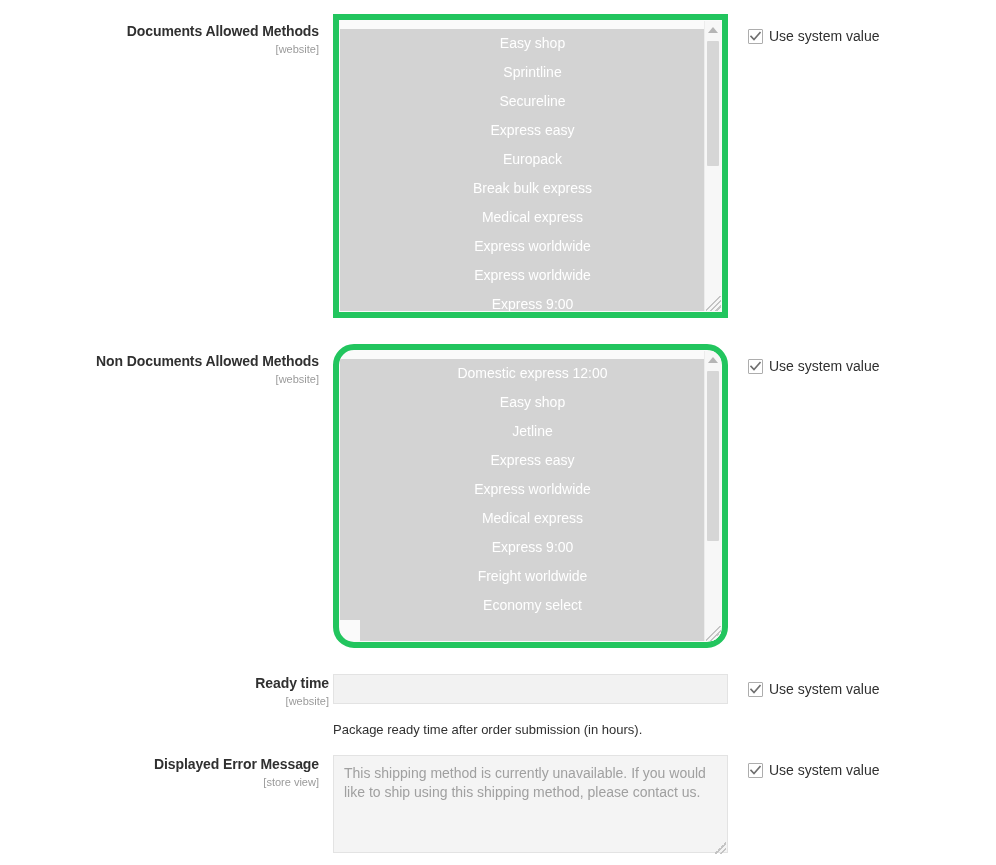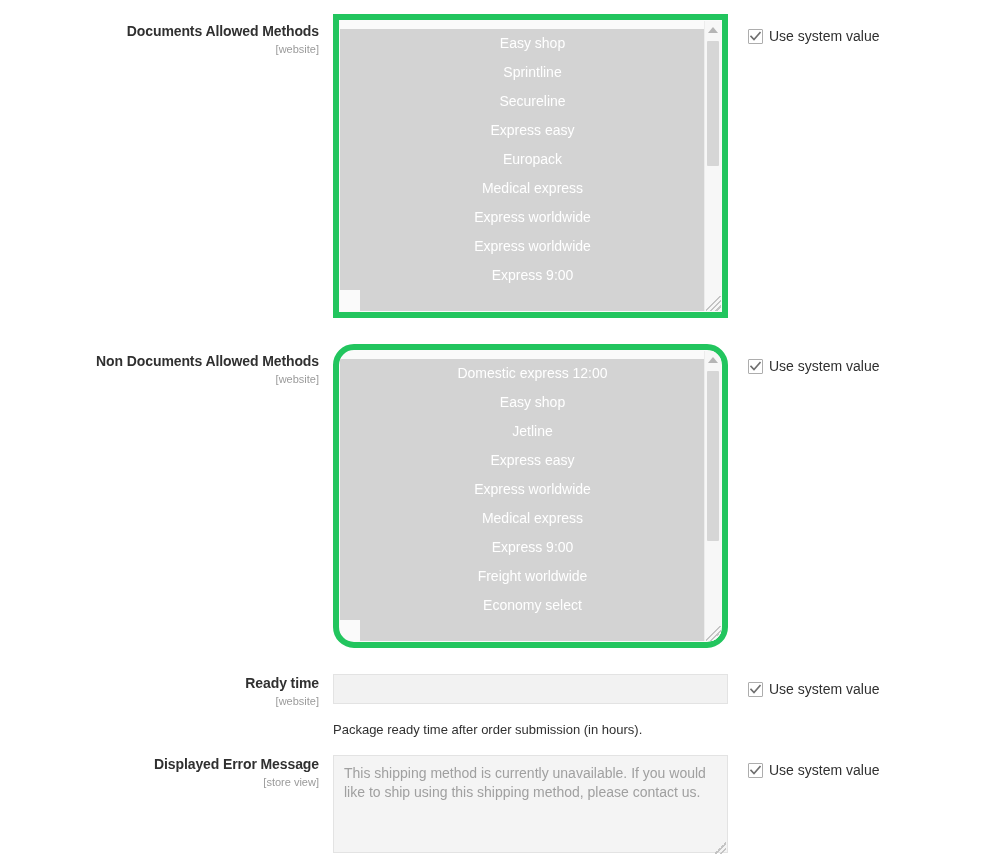--- a/index.html
+++ b/index.html
@@ -240,20 +240,21 @@
   <div class="control-col" style="top:0;">
     <div class="multiselect" style="height:304px;">
       <div class="ms-viewport">
         <div class="ms-selblock" style="top:8px;bottom:-6px;"></div>
         <div class="ms-inner" style="top:8px;">
           <div class="ms-option">Easy shop</div>
           <div class="ms-option">Sprintline</div>
           <div class="ms-option">Secureline</div>
           <div class="ms-option">Express easy</div>
           <div class="ms-option">Europack</div>
+          <div class="ms-option">Break bulk express</div>
           <div class="ms-option">Medical express</div>
           <div class="ms-option">Express worldwide</div>
           <div class="ms-option">Express worldwide</div>
           <div class="ms-option">Express 9:00</div>
         </div>
       </div>
 
       <div class="scrollbar">
         <div class="sb-arrow up">
             <i></i>
@@ -321,21 +322,21 @@
       <svg width="11" height="11" viewBox="0 0 11 11">
           <path d="M1 5.4 L4 8.6 L10 1.6" stroke="#6f6f6f" stroke-width="1.6" fill="none" stroke-linecap="square"></path>
         </svg>
     </span>
     <span class="sysval-label">Use system value</span>
   </div>
 </div>
 
 <div class="form-row" style="top:674px;">
 
-  <div class="label-col" style="top:0;">
+  <div class="label-col" style="top:0;margin-left:10px;">
     <span class="field-label">Ready time</span>
     <span class="field-scope">[website]</span>
   </div>
 
   <div class="control-col" style="top:0;">
     <input class="text-input" type="text" value="" style="">
     <div class="help-note">Package ready time after order submission (in hours).</div>
   </div>
 
   <div class="sysval" style="top:7px;">

